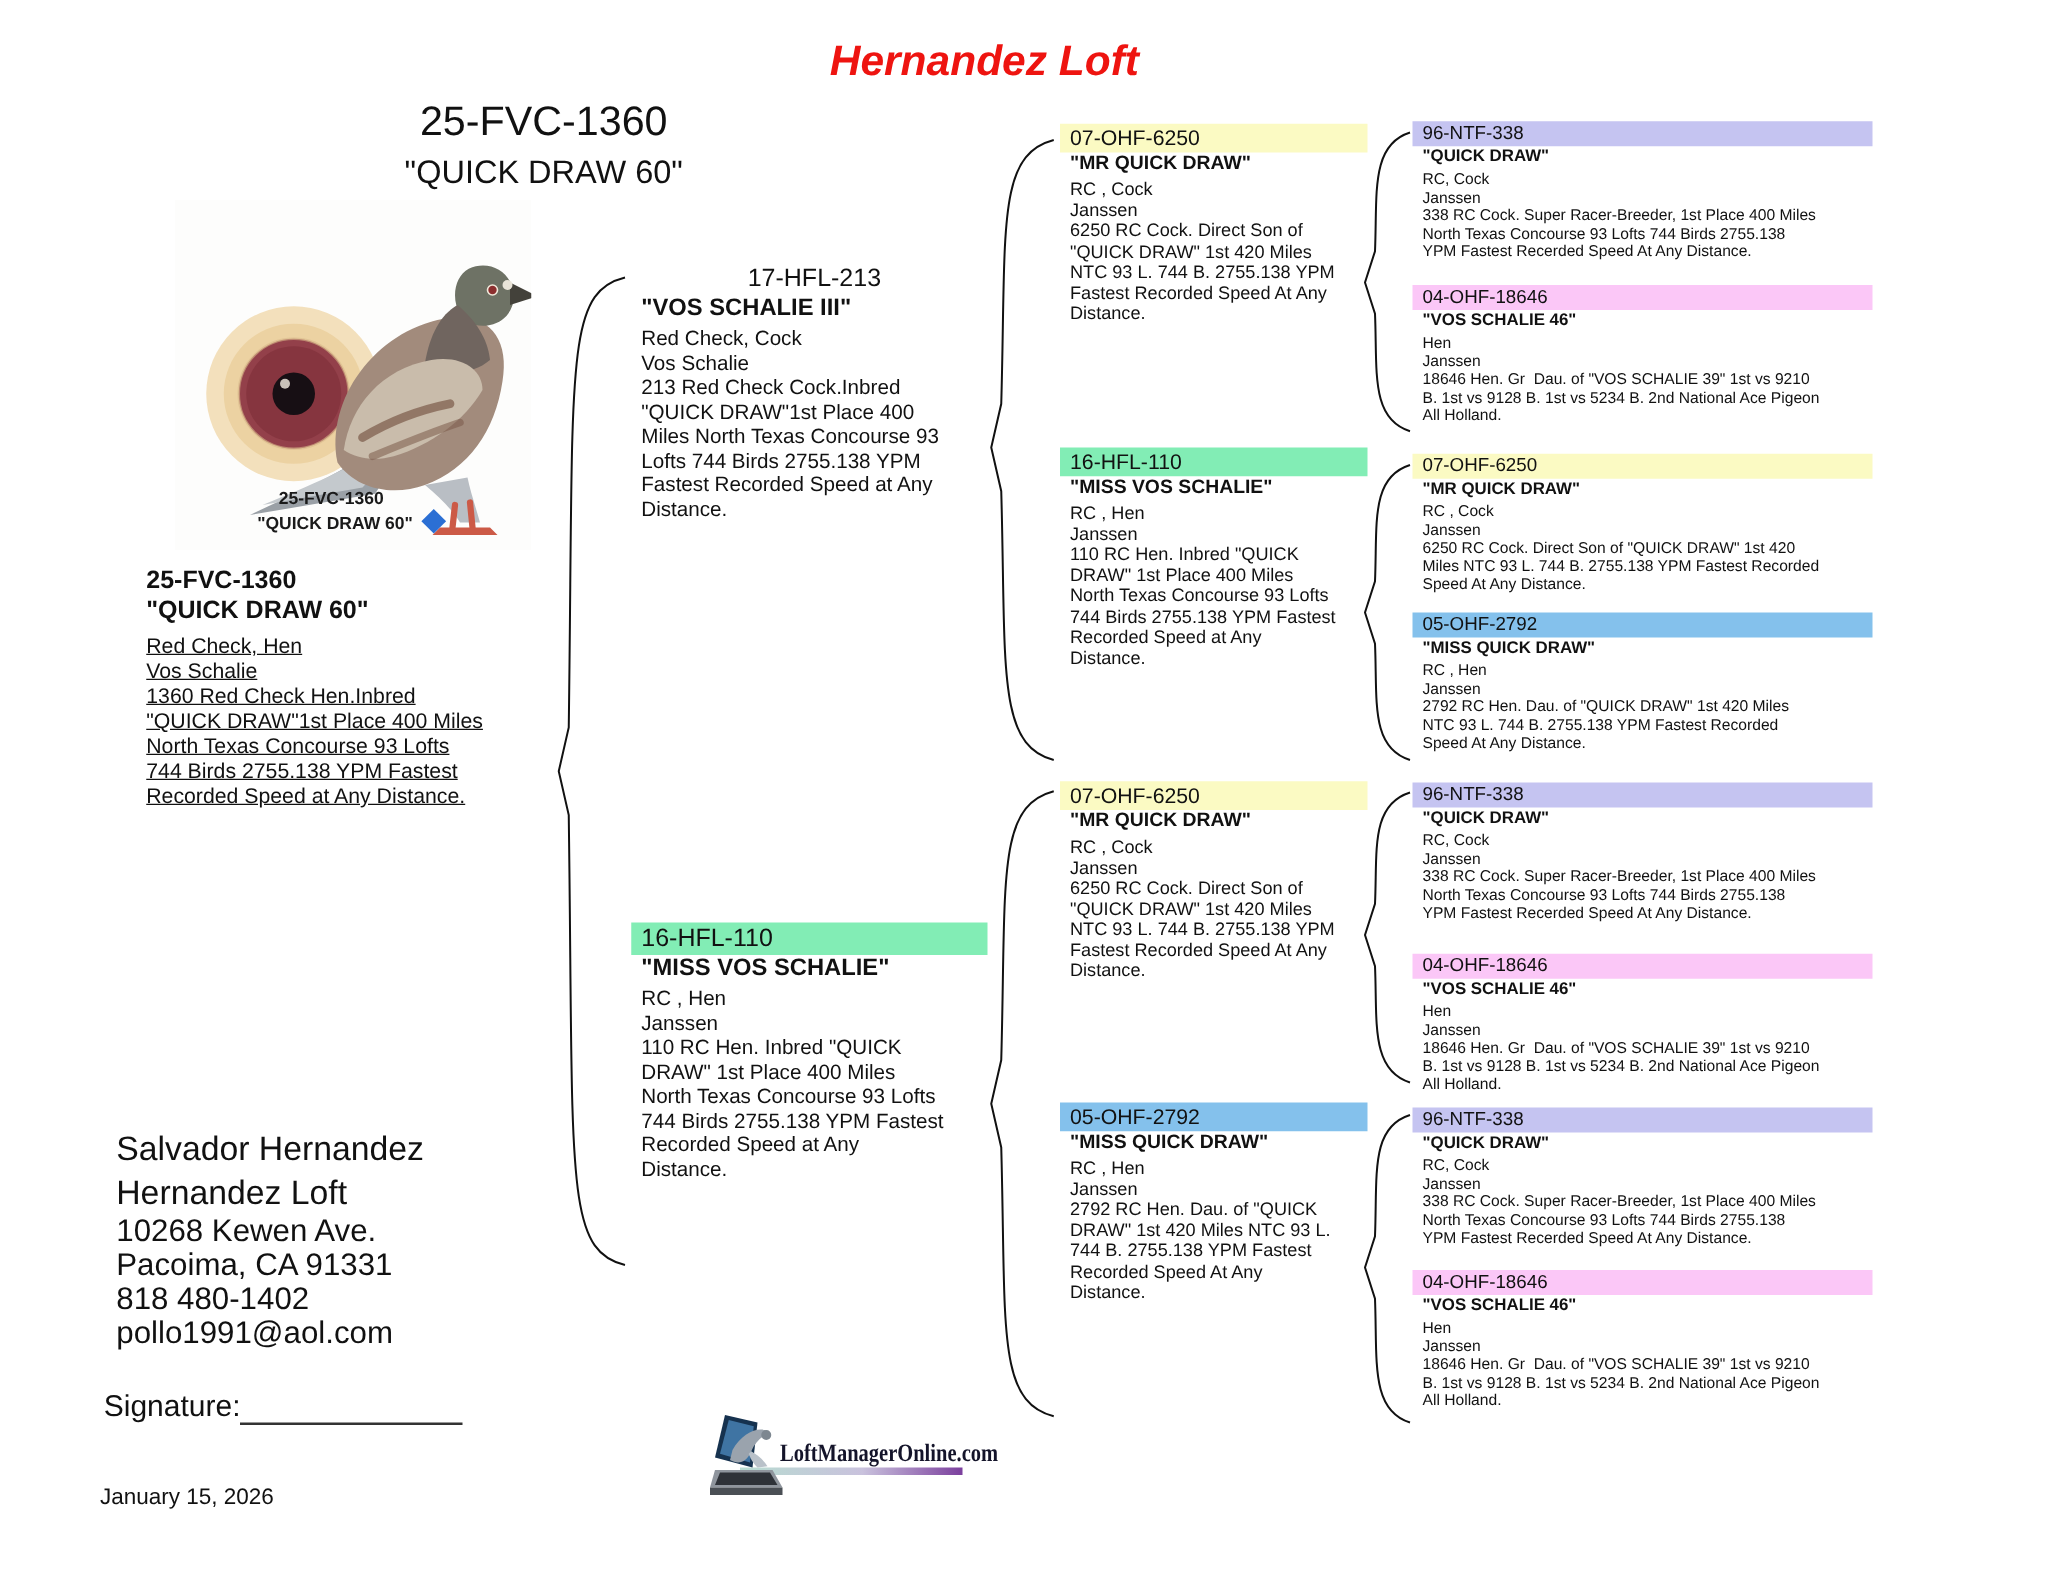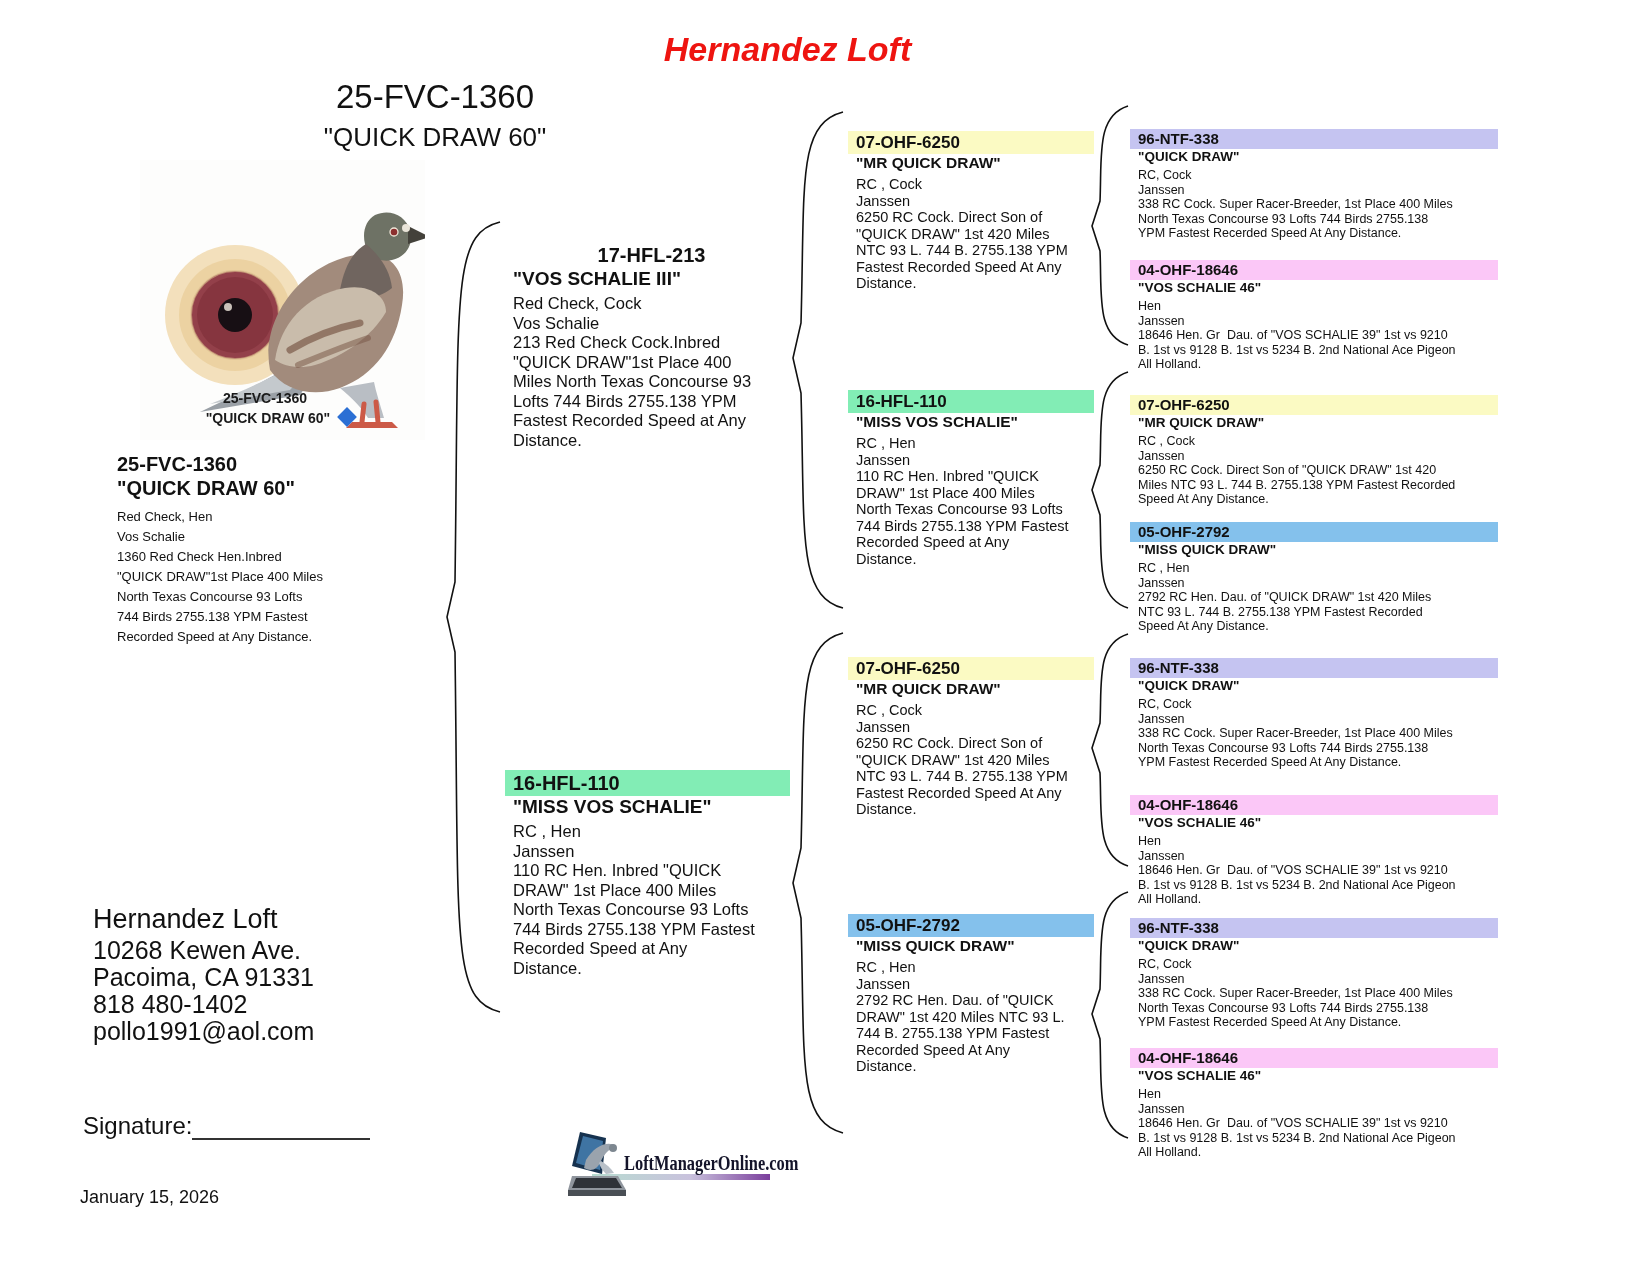--- a/index.html
+++ b/index.html
@@ -11,23 +11,23 @@
     position:absolute;left:0;top:30px;width:1575px;text-align:center;
     font-size:34px;font-weight:bold;font-style:italic;
   }
   .subject-header{position:absolute;left:240px;top:78px;width:390px;text-align:center;}
   .subject-header .band{font-size:33px;}
   .subject-header .name{font-size:26px;margin-top:6px;}
   .photo{position:absolute;left:140px;top:160px;width:285px;height:280px;}
   .subject-block{position:absolute;left:117px;top:452px;width:350px;}
   .subject-block .band{font-size:20px;font-weight:bold;line-height:24px;}
   .subject-block .name{font-size:20px;font-weight:bold;line-height:24px;}
-  .subject-block .body{font-size:13px;line-height:20px;margin-top:7px;white-space:pre;}
+  .subject-block .body{font-size:17px;line-height:20px;margin-top:7px;white-space:pre;text-decoration:underline;}
   .entry{position:absolute;}
-  .entry .band{font-weight:bold;padding:2px 0 2px 8px;margin-top:32px;}
+  .entry .band{font-weight:normal;padding:2px 0 2px 8px;}
   .entry .name{font-weight:bold;padding-left:8px;}
   .entry .body{padding-left:8px;margin-top:4px;white-space:pre;}
   .col2 .band{font-size:20px;line-height:22px;}
   .col2 .name{font-size:19px;line-height:22px;}
   .col2 .body{font-size:16.5px;line-height:19.5px;}
   .col3 .band{font-size:17px;line-height:19px;}
   .col3 .name{font-size:15.5px;line-height:18px;}
   .col3 .body{font-size:14.5px;line-height:16.5px;}
   .col4 .band{font-size:15px;line-height:16px;}
   .col4 .name{font-size:13.5px;line-height:16px;}
@@ -259,20 +259,21 @@
     <div class="band" style="background-color: rgb(251, 199, 247);">04-OHF-18646</div>
     <div class="name">"VOS SCHALIE 46"</div>
     <div class="body">Hen
 Janssen
 18646 Hen. Gr  Dau. of "VOS SCHALIE 39" 1st vs 9210
 B. 1st vs 9128 B. 1st vs 5234 B. 2nd National Ace Pigeon
 All Holland.</div>
   </div>
 
   <div class="owner">
+    <div class="big">Salvador Hernandez</div>
     <div class="big">Hernandez Loft</div>
     <div class="small">10268 Kewen Ave.</div>
     <div class="small">Pacoima, CA 91331</div>
     <div class="small">818 480-1402</div>
     <div class="small">pollo1991@aol.com</div>
   </div>
 
   <div class="signature">
     <span>Signature:</span><span class="line"></span>
   </div>

